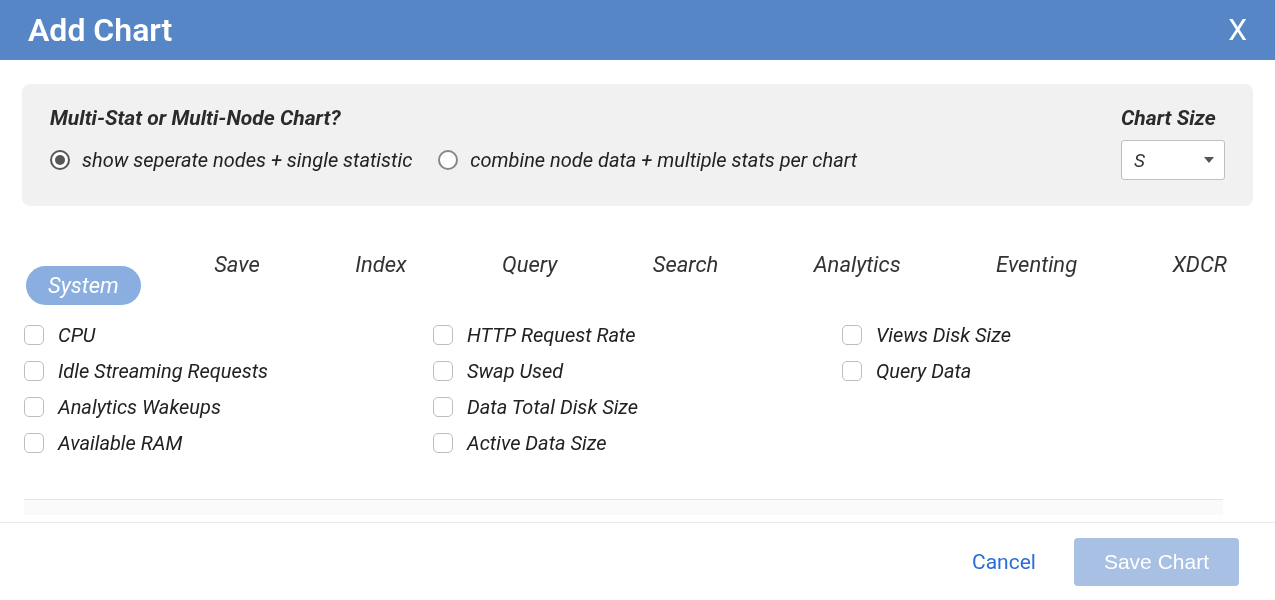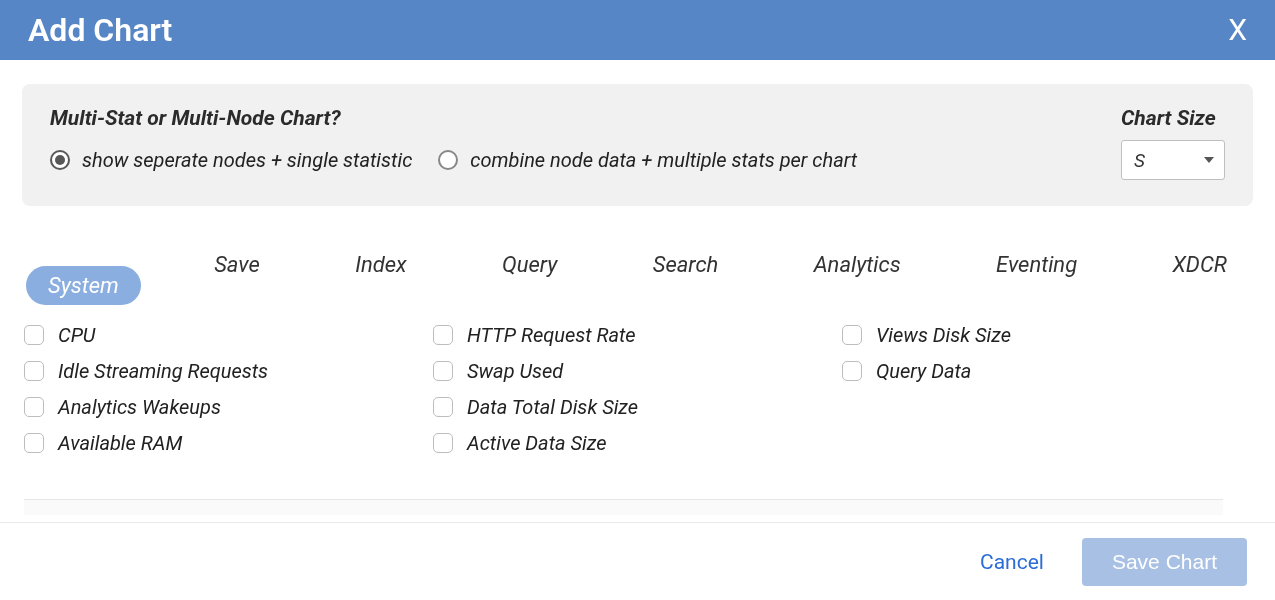--- a/index.html
+++ b/index.html
@@ -179,21 +179,21 @@
     .footer {
       position: absolute;
       bottom: 0;
       left: 0;
       right: 0;
       height: 78px;
       border-top: 1px solid #e9e9e9;
       display: flex;
       justify-content: flex-end;
       align-items: center;
-      padding: 0 28px;
+      padding: 0 36px;
       gap: 38px;
       background: #fff;
     }
     .cancel-link {
       font-size: 21px;
       color: #2a6dd6;
       cursor: pointer;
     }
     .save-btn {
       background: #a7c0e4;

